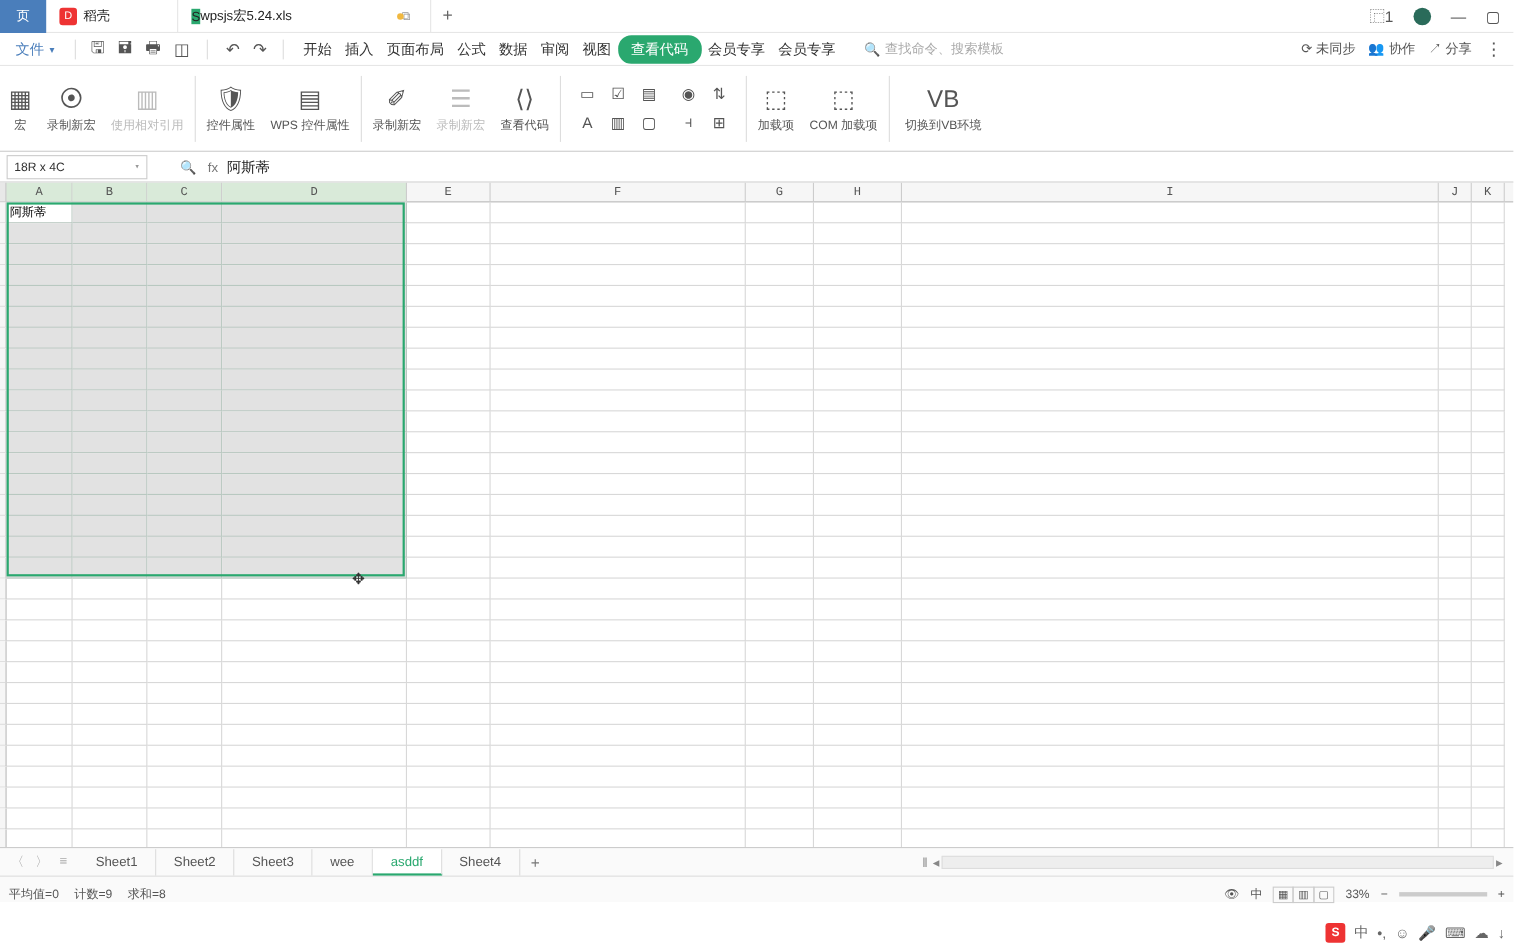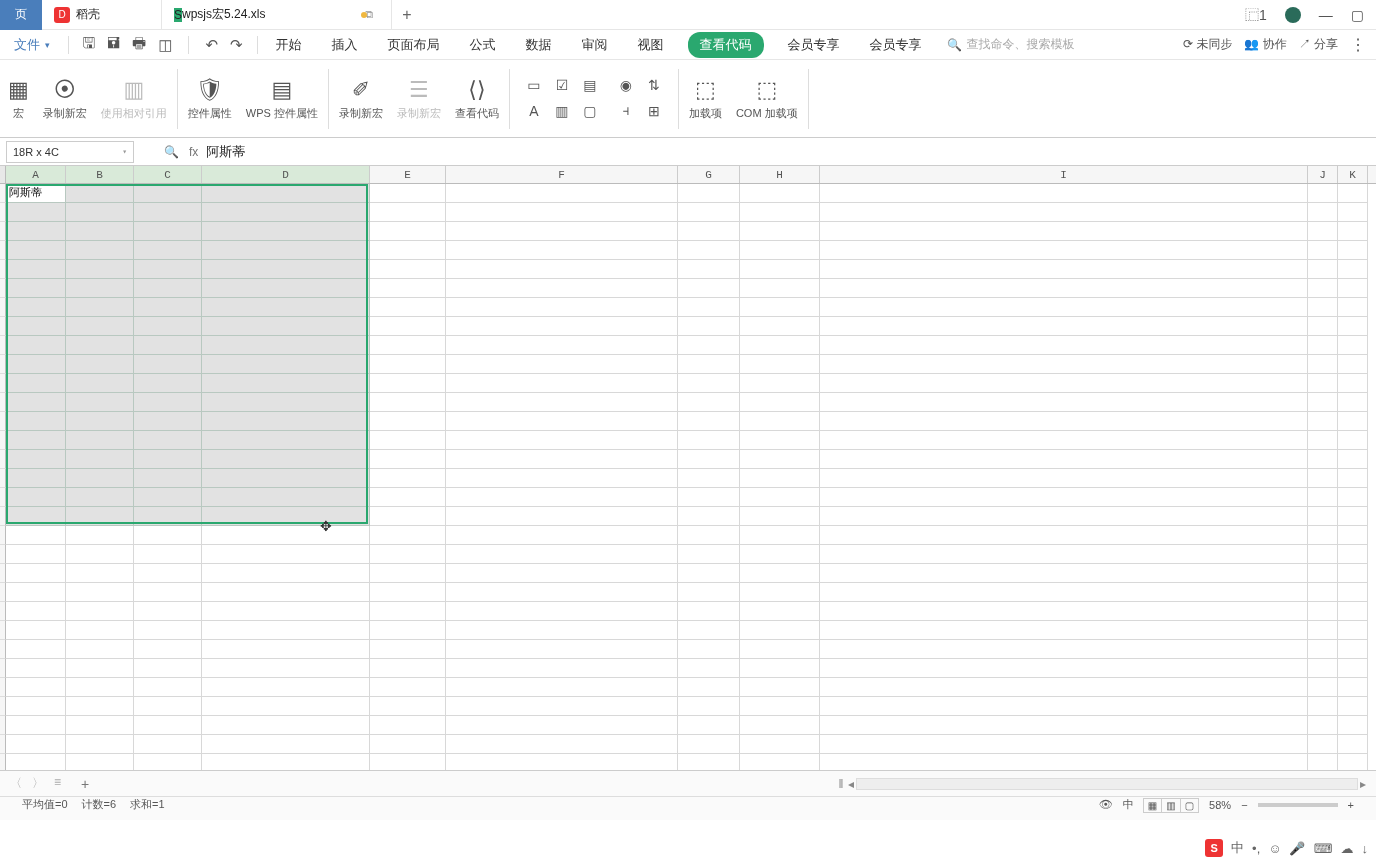--- a/index.html
+++ b/index.html
@@ -16,21 +16,21 @@
   .winctrl { margin-left:auto; display:flex; align-items:center; gap:18px; padding-right:12px; color:#555;}
   .winctrl span{font-size:14px;}
   .avatar { width:16px;height:16px;border-radius:50%;background:#2a6b5a;}
   
   .menurow { height:30px; display:flex; align-items:center; padding-left:6px; border-bottom:1px solid #e6e6e6;}
   .filebtn { padding:3px 14px 3px 8px; color:#4a7ebb; display:flex; align-items:center; gap:3px; font-size:13px;}
   .filebtn::after{content:"▾"; font-size:9px; color:#4a7ebb; margin-left:2px;}
   .qtools { display:flex; align-items:center; gap:12px; padding:0 10px; color:#555;}
   .qtools span{font-size:15px;}
   .sep { width:1px;height:18px;background:#ddd;margin:0 4px;}
-  .mtabs { display:flex; align-items:center; gap:18px; margin-left:8px; font-size:13px; color:#333;}
+  .mtabs { display:flex; align-items:center; margin-left:8px; font-size:13px; color:#333;}
   .mtabs .mt{padding:4px 6px;}
   .mtabs .mt.active{background:#2aa86f;color:#fff;border-radius:12px;padding:4px 12px;}
   .searchcmd{ margin-left:20px; color:#aaa; font-size:12px; display:flex;align-items:center;gap:4px;}
   .rightcmds{margin-left:auto;display:flex;align-items:center;gap:12px;color:#555;padding-right:10px;font-size:12px;}
   .rightcmds .more{font-size:16px;}
   
   .ribbon { height:78px; display:flex; align-items:center; background:#fff; border-bottom:1px solid #ccc; padding-left:4px;}
   .rgroup { display:flex; flex-direction:column; align-items:center; justify-content:center; height:100%; padding:0 4px;}
   .rgroup.single{padding:0 8px;}
   .rgroup .lbl{font-size:11px;color:#555;}
@@ -64,21 +64,21 @@
   .sheettabs{height:26px;display:flex;align-items:center;border-top:1px solid #ccc;background:#fafafa;}
   .nav{display:flex;gap:2px;padding:0 6px;color:#aaa;}
   .nav span{font-size:12px;padding:2px 4px;}
   .stt{padding:4px 16px;font-size:12px;color:#555;border-right:1px solid #ddd;}
   .stt.active{color:#2aa86f;border-bottom:2px solid #2aa86f;background:#fff;}
   .addsheet{padding:4px 10px;font-size:14px;color:#777;}
   .hscroll{margin-left:auto;width:540px;height:14px;display:flex;align-items:center;padding-right:8px;}
   .hscroll .tr{width:10px;text-align:center;color:#888;}
   .hscroll .track{flex:1;height:12px;background:#eee;border:1px solid #ddd;}
   
-  .status{height:24px;display:flex;align-items:flex-start;background:#fafafa;border-top:1px solid #ddd;font-size:11px;color:#555;padding:0 22px;gap:14px;}
+  .status{height:24px;display:flex;align-items:flex-end;background:#fafafa;border-top:1px solid #ddd;font-size:11px;color:#555;padding:0 8px;gap:14px;}
   .status .right{margin-left:auto;display:flex;align-items:center;gap:10px;}
   .viewbtns span{border:1px solid #ccc;padding:1px 4px;margin-left:-1px;font-size:10px;}
   
   .ime{position:absolute;bottom:0;right:0;height:24px;display:flex;align-items:center;gap:8px;padding:0 8px;font-size:13px;color:#666;}
   .ime .s{width:18px;height:18px;background:#e33;color:#fff;border-radius:3px;display:flex;align-items:center;justify-content:center;font-size:11px;font-weight:bold;}
 </style>
 </head>
 <body>
 
 <div class="topbar">
@@ -206,20 +206,26 @@
     <div class="subcol">
         <span class="ic">⬚</span>
         <span class="lbl">加载项</span>
       </div>
     <div class="subcol">
         <span class="ic">⬚</span>
         <span class="lbl">COM 加载项</span>
       </div>
   </div>
   <div class="vsep"></div>
+  <div class="rgroup single">
+    <div class="subcol">
+        <span class="ic">VB</span>
+        <span class="lbl">切换到VB环境</span>
+      </div>
+  </div>
 </div>
 
 <div class="fnrow">
   <div class="namebox">
       <span>18R x 4C</span>
     </div>
   <div class="fntools">
     <span>🔍</span>
     <span style="">fx</span>
   </div>
@@ -680,38 +686,46 @@
   <div class="selborder" id="selborder" style="left: 6px; top: 18px; width: 362px; height: 340px;"></div>
   <div class="crosscursor" id="ccur" style="left: 320px; top: 352px;">✥</div>
 </div>
 
 <div class="sheettabs">
   <div class="nav">
     <span>〈</span>
     <span>〉</span>
     <span>≡</span>
   </div>
+  <div id="stabs" style="display:flex">
+      <div class="stt">Sheet1</div>
+      <div class="stt">Sheet2</div>
+      <div class="stt">Sheet3</div>
+      <div class="stt">wee</div>
+      <div class="stt active">asddf</div>
+      <div class="stt">Sheet4</div>
+    </div>
   <div class="addsheet">+</div>
   <div class="hscroll">
     <span class="tr">‖</span>
       <span class="tr">◂</span>
       <div class="track"></div>
       <span class="tr">▸</span>
   </div>
 </div>
 
 <div class="status">
   <span>平均值=0</span>
-  <span>计数=6</span>
-  <span>求和=1</span>
+  <span>计数=9</span>
+  <span>求和=8</span>
   <div class="right">
     <span>👁</span>
     <span>中</span>
     <span class="viewbtns"><span>▦</span><span>▥</span><span>▢</span></span>
-    <span>58%</span>
+    <span>33%</span>
     <span>−</span>
     <span style="width:80px;height:4px;background:#ccc;display:inline-block"></span>
     <span>+</span>
   </div>
 </div>
 
 <div class="ime">
   <span class="s">S</span>
   <span>中</span>
   <span>•,</span>

